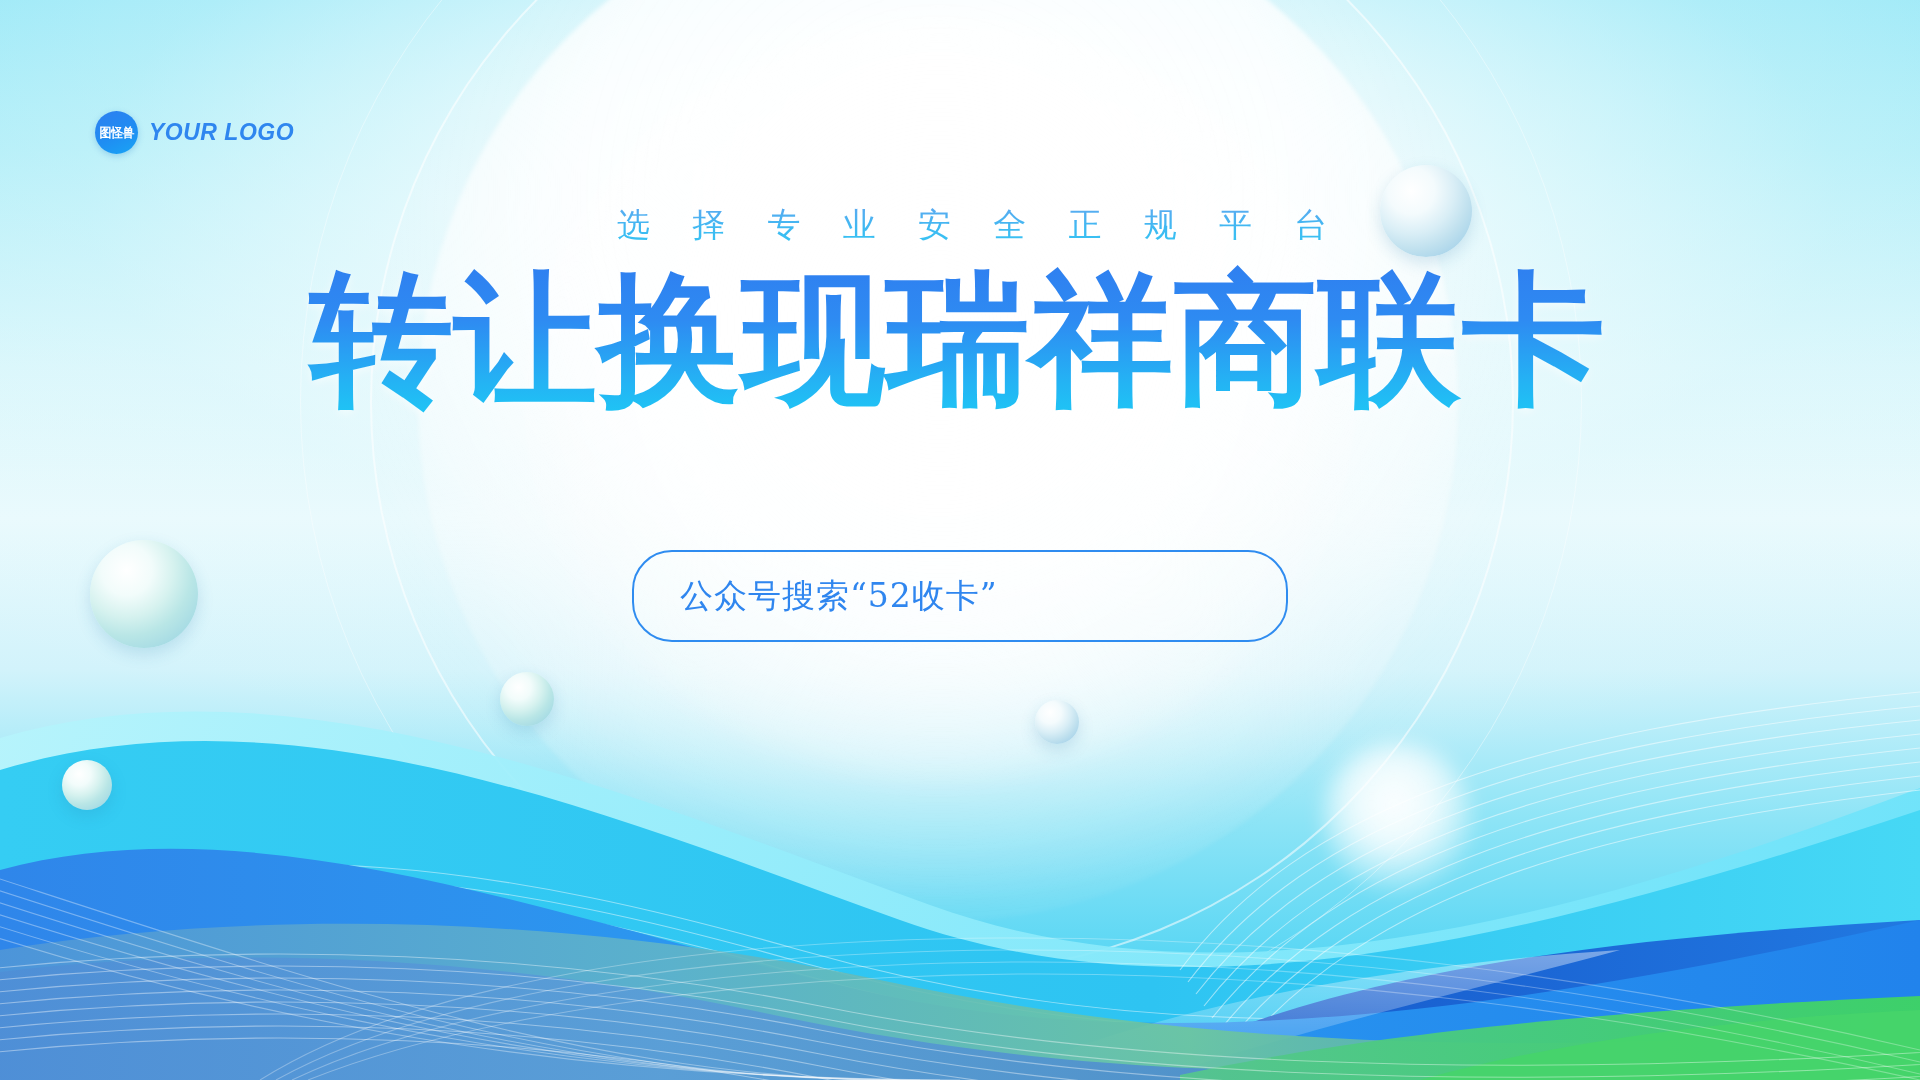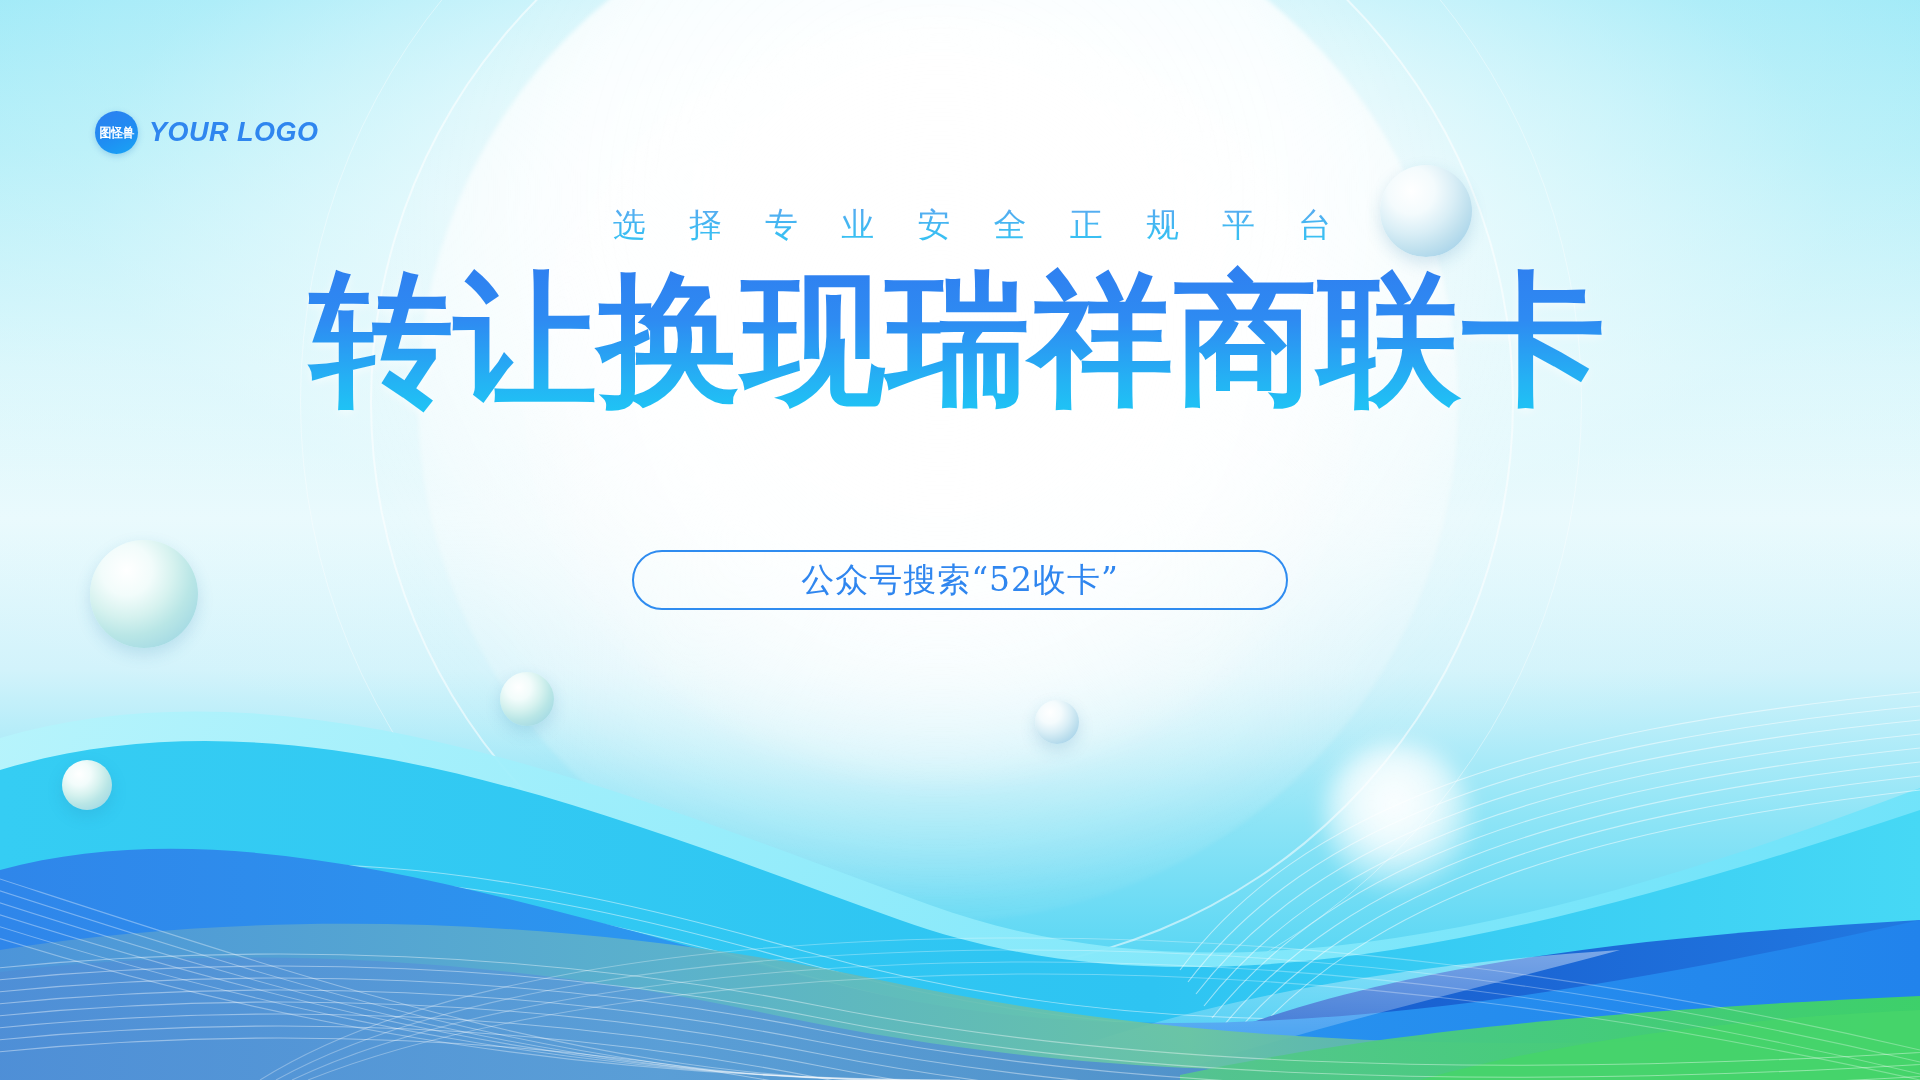--- a/index.html
+++ b/index.html
@@ -47,31 +47,31 @@
     display:flex;align-items:center;justify-content:center;
     box-shadow:0 2px 6px rgba(20,110,200,0.25);
   }
   #logo-mark span{
     color:#fff;font-size:13px;line-height:1;font-weight:700;
     letter-spacing:-0.5px;
     font-family:"DejaVu Sans","Liberation Sans",sans-serif;
     transform:scaleX(0.92);
   }
   #logo-text{
-    font-size:27px;font-weight:700;font-style:italic;letter-spacing:0.5px;
+    font-size:23px;font-weight:700;font-style:italic;letter-spacing:0.5px;
     color:#2f86ef;font-family:"Liberation Sans",sans-serif;white-space:nowrap;
   }
 
   
   #content{position:absolute;left:0;right:0;top:0;z-index:30;text-align:center;}
 
   #subtitle{
     position:absolute;left:0;right:12px;top:203px;
     font-size:33px;letter-spacing:17px;text-indent:17px;
-    font-family:Liberation Sans, sans-serif;
+    font-family:Liberation Serif, serif;
     background:linear-gradient(180deg,#5fa7f0 0%,#3fb9f2 55%,#33c6f3 100%);
     -webkit-background-clip:text;background-clip:text;color:transparent;
     -webkit-text-fill-color:transparent;
     white-space:nowrap;
     margin-left:36px;
   }
 
   #headline{
     position:absolute;left:0;right:4px;top:262px;
     font-size:143px;line-height:1.08;font-weight:700;
@@ -79,22 +79,22 @@
     font-family:"DejaVu Serif","Liberation Serif",serif;
     background:linear-gradient(180deg,#2f7ff0 0%,#2e8bf2 38%,#24b3f4 78%,#1ec6f5 100%);
     -webkit-background-clip:text;background-clip:text;color:transparent;
     -webkit-text-fill-color:transparent;
     white-space:nowrap;
     filter:drop-shadow(0 3px 5px rgba(255,255,255,0.55));
   }
 
   #cta-wrap{position:absolute;left:0;right:0;top:550px;display:flex;justify-content:center;}
   #cta{
-    display:inline-flex;align-items:center;justify-content:center;
-    min-width:560px;height:56px;padding:0 46px;
+    display:inline-flex;align-items:center;
+    min-width:560px;height:56px;padding:16px 46px;
     border:2px solid #2f8cf0;border-radius:40px;
     background:rgba(255,255,255,0.12);
   }
   #cta-label{
     font-size:33px;letter-spacing:1px;color:#2f86ef;white-space:nowrap;
     font-family:"DejaVu Serif","Liberation Serif",serif;
   }
 
   
   #waves{position:absolute;left:0;bottom:0;width:1920px;height:460px;z-index:10;}

